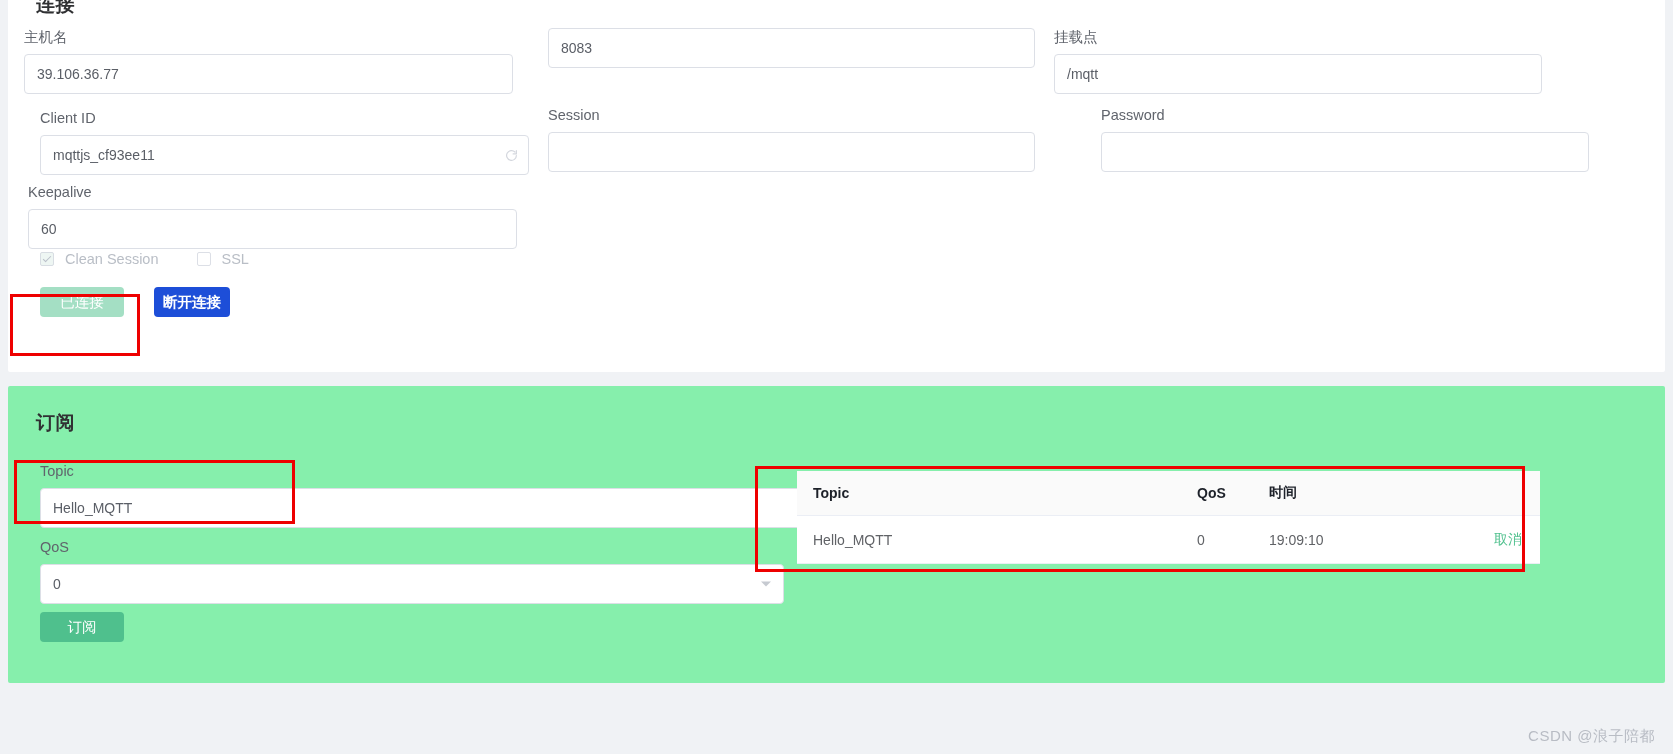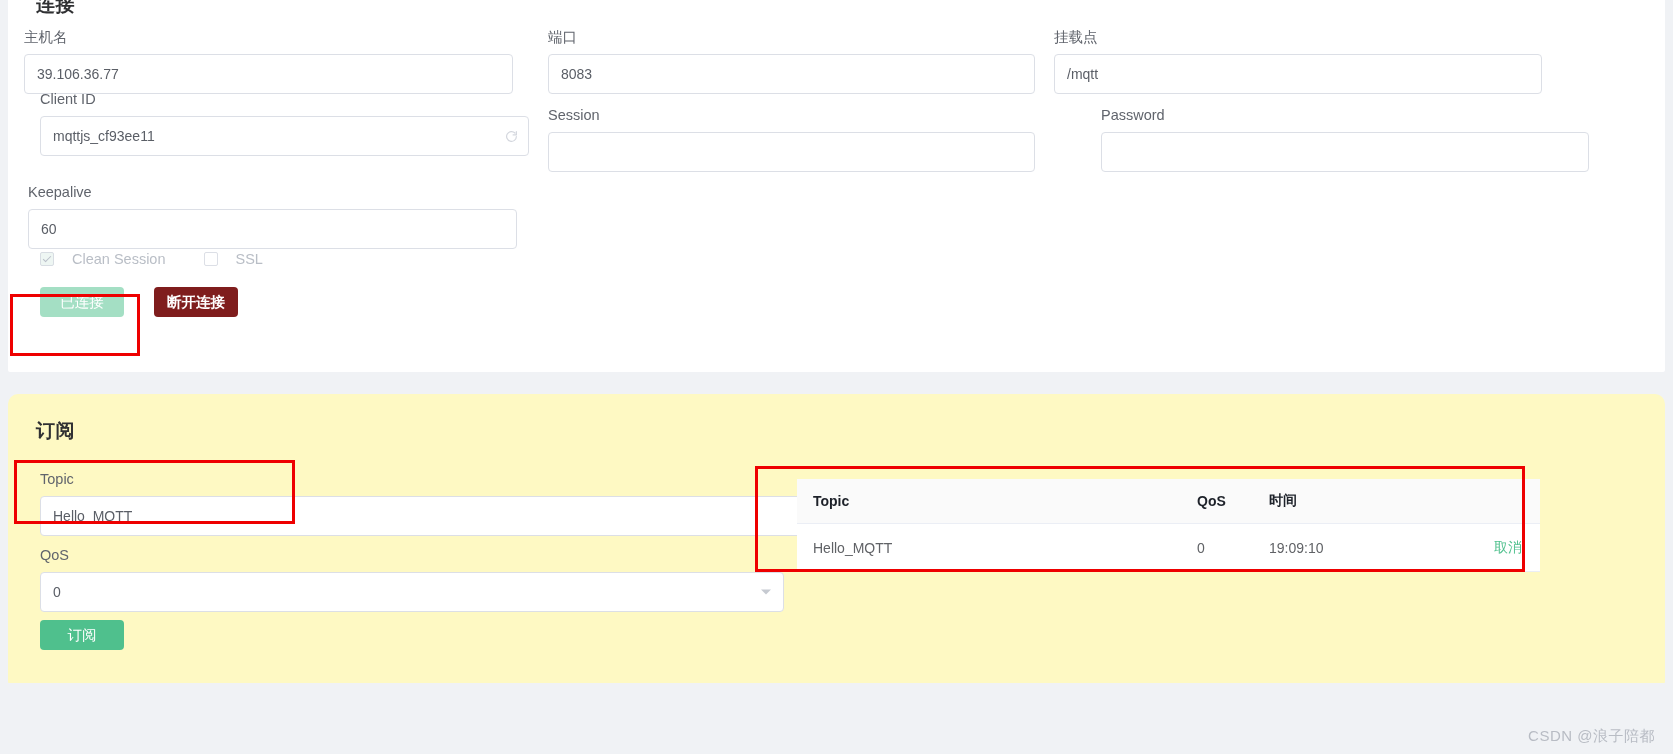--- a/index.html
+++ b/index.html
@@ -49,21 +49,21 @@
     width: 14px; height: 14px; color: #d4d7de;
     display: flex; align-items: center; justify-content: center;
   }
   .suffix-icon svg { width: 13px; height: 13px; display: block; }
 
   
   .check-row {
     position: absolute; left: 32px; top: 279px;
     display: flex; align-items: center; gap: 38px;
   }
-  .check-item { display: flex; align-items: center; gap: 18px; }
+  .check-item { display: flex; align-items: center; gap: 11px; }
   .cbox {
     width: 14px; height: 14px; border-radius: 2px;
     border: 1px solid #dcdfe6; background: #fff;
     position: relative; flex: none;
   }
   .cbox.checked { background: #eef6f3; border-color: #d8dde3; }
   .cbox.checked::after {
     content: ""; position: absolute; left: 4px; top: 1px;
     width: 3px; height: 7px;
     border: solid #b9bfc9; border-width: 0 1.5px 1.5px 0;
@@ -80,31 +80,30 @@
     font-size: 14.5px;
     border: none; cursor: pointer;
     padding: 0 16px;
     white-space: nowrap;
   }
   .btn-connected {
     left: 32px; top: 315px; width: 84px;
     background: #a4dfc4; color: #ffffff; cursor: not-allowed;
   }
   .btn-disconnect {
-    left: 146px; top: 315px; width: 84px;
-    background: #7f1d1d; color: #ffffff; font-weight: 700;
+    left: 146px; top: 315px; width: 76px;
+    background: #1d4ed8; color: #ffffff; font-weight: 700;
   }
 
   
   .card-subscribe {
     position: absolute; left: 8px; top: 386px;
     width: 1657px; height: 297px;
-    background: #fef9c3;
-    border-radius: 10px;
-    margin-top: 8px;
+    background: #86efac;
+    border-radius: 2px;
   }
   .sub-title { left: 28px; top: 24px; }
 
   
   .sub-table {
     position: absolute; left: 789px; top: 85px;
     width: 743px;
     background: #fff;
     font-size: 14px;
   }
@@ -174,34 +173,33 @@
     <div class="card-title conn-title">连接</div>
 
     <div class="field" style="left:16px; top:56px; width:489px;">
       <div class="field-label">主机名</div>
       <div class="input">
         <span class="val">39.106.36.77</span>
       </div>
     </div>
 
     <div class="field" style="left:540px; top:56px; width:487px;">
-      <div class="field-label">端口</div>
       <div class="input">
         <span class="val">8083</span>
       </div>
     </div>
 
     <div class="field" style="left:1046px; top:56px; width:488px;">
       <div class="field-label">挂载点</div>
       <div class="input">
         <span class="val">/mqtt</span>
       </div>
     </div>
 
-    <div class="field" style="left:32px; top:118px; width:489px;">
+    <div class="field" style="left:32px; top:137px; width:489px;">
       <div class="field-label">Client ID</div>
       <div class="input">
         <span class="val">mqttjs_cf93ee11</span>
         <span class="suffix-icon">
           <svg viewBox="0 0 24 24" fill="none" stroke="currentColor" stroke-width="2.2" stroke-linecap="round" stroke-linejoin="round">
             <path d="M21 12a9 9 0 1 1-2.6-6.4"></path>
             <polyline points="21 3 21 9 15 9"></polyline>
           </svg>
         </span>
       </div>

